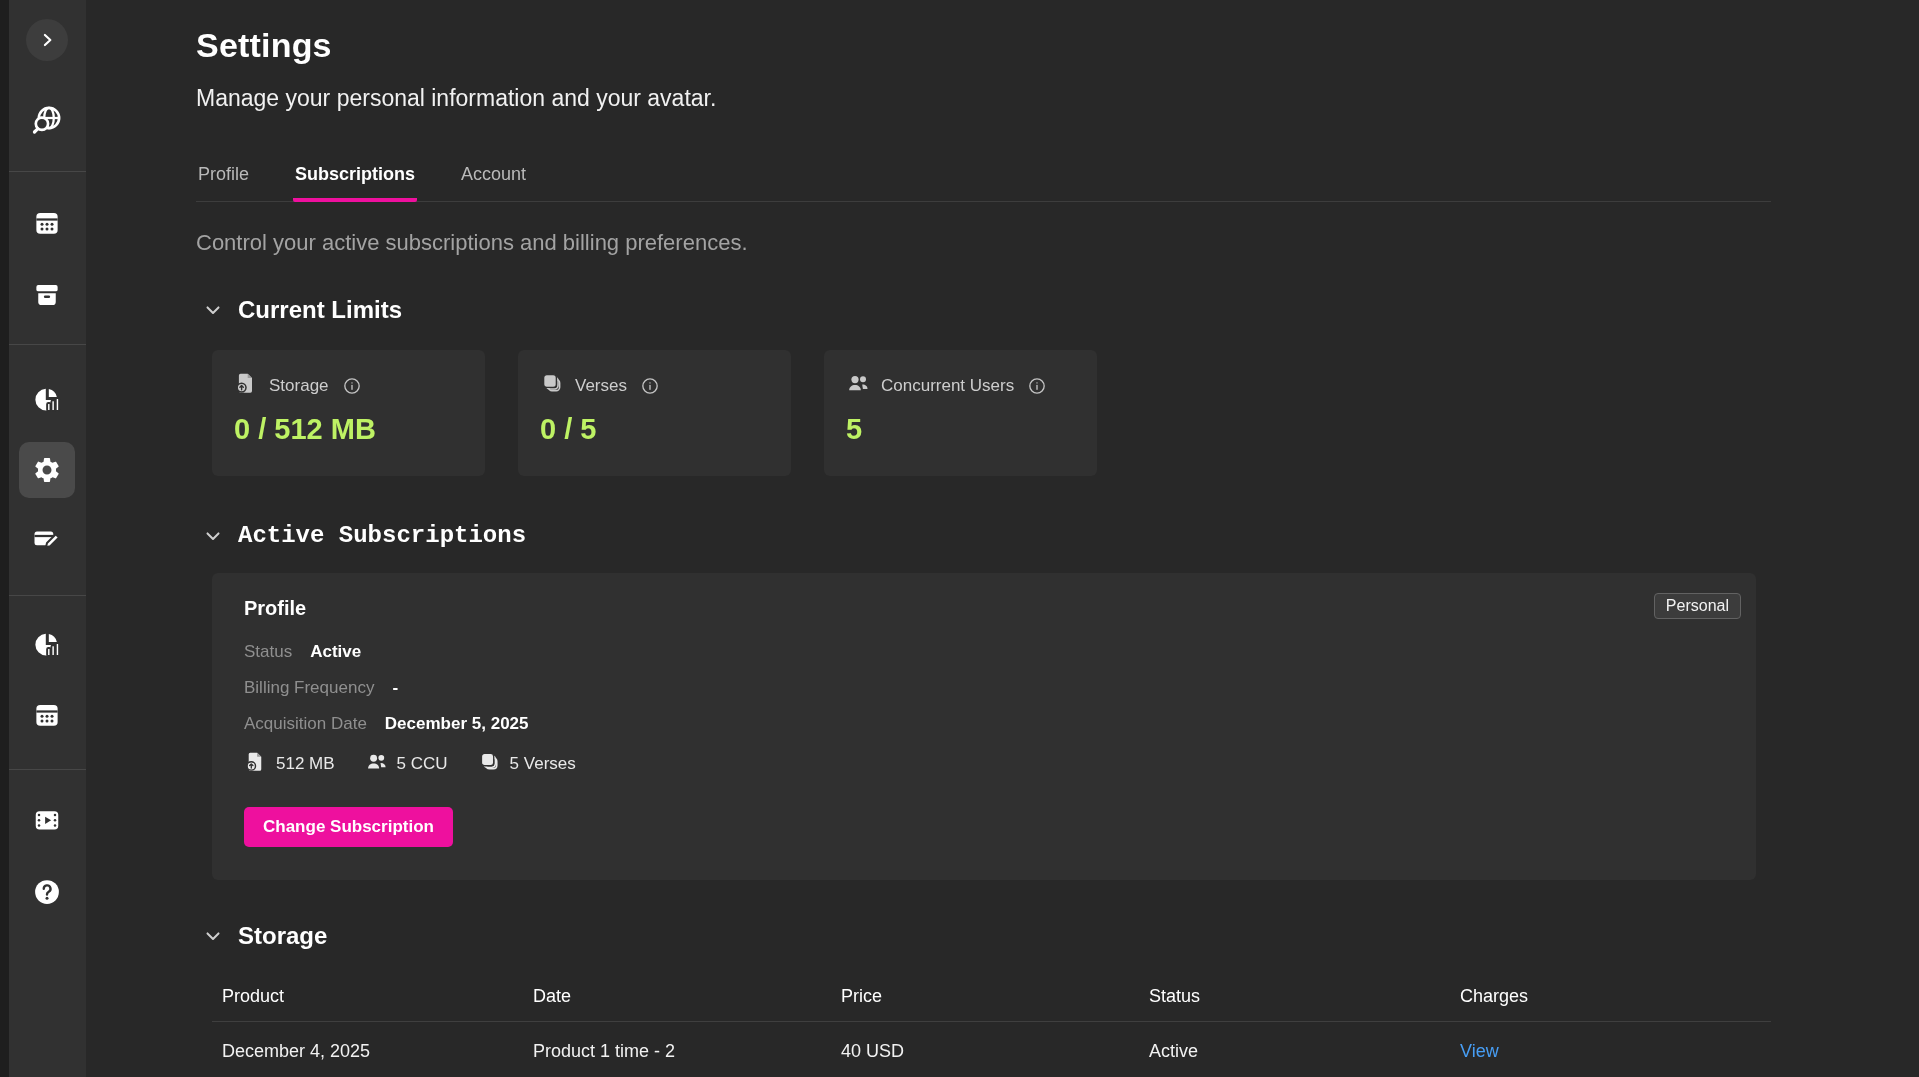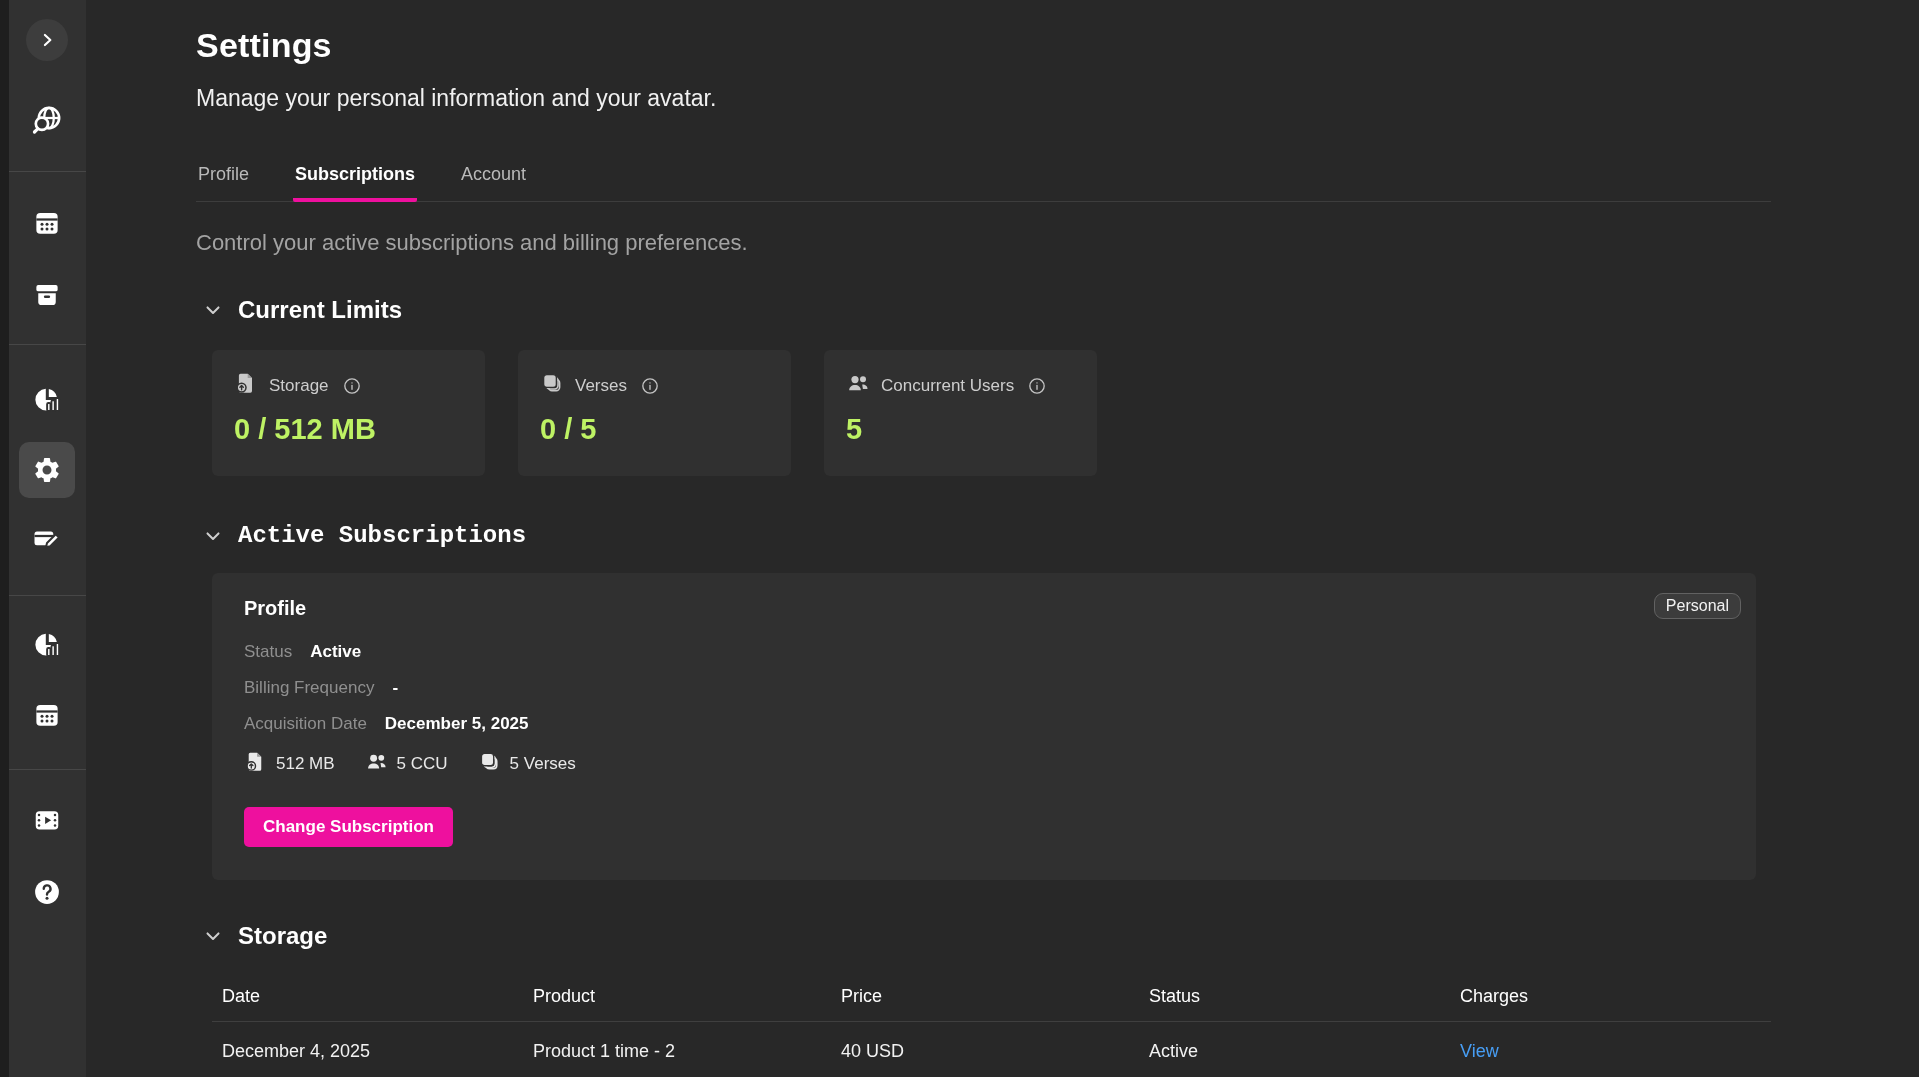--- a/index.html
+++ b/index.html
@@ -77,21 +77,21 @@
 
   
   .sub-card {
     position:relative; margin-top:24px; margin-left:16px;
     width:1544px; height:307px; background:#303030; border-radius:6px;
     padding:24px 32px;
   }
   .sub-name { font-size:20px; font-weight:700; }
   .sub-badge {
     position:absolute; top:20px; right:15px;
-    background:#3c3c3c; border:1px solid #626262; border-radius:9px;
+    background:#3c3c3c; border:1px solid #626262; border-radius:4px;
     padding:3px 11px; font-size:16px; color:#f2f2f2;
   }
   .sub-field { margin-top:16px; display:flex; align-items:center; font-size:17px; }
   .sub-field .fl { color:#8f8f8f; }
   .sub-field .fv { color:#ffffff; font-weight:700; margin-left:18px; }
   .sub-limits { margin-top:16px; display:flex; align-items:center; gap:30px; }
   .sub-limit { display:flex; align-items:center; gap:9px; font-size:17px; color:#e9e9e9; }
   .sub-limit svg { color:#e9e9e9; }
   .change-btn {
     margin-top:29px; display:inline-block;
@@ -426,22 +426,22 @@
     <span class="chev">
         <svg width="22" height="22" viewBox="0 0 24 24">
           <use href="#i-chevron-down"></use>
         </svg>
       </span>
     <span class="section-title">Storage</span>
   </div>
 
   <div class="history-table">
     <div class="h-row h-head">
+      <div>Product</div>
       <div>Date</div>
-      <div>Product</div>
       <div>Price</div>
       <div>Status</div>
       <div>Charges</div>
     </div>
     <div class="h-row h-body">
       <div>December 4, 2025</div>
       <div>Product 1 time - 2</div>
       <div>40 USD</div>
       <div>Active</div>
       <div><span class="link">View</span></div>

